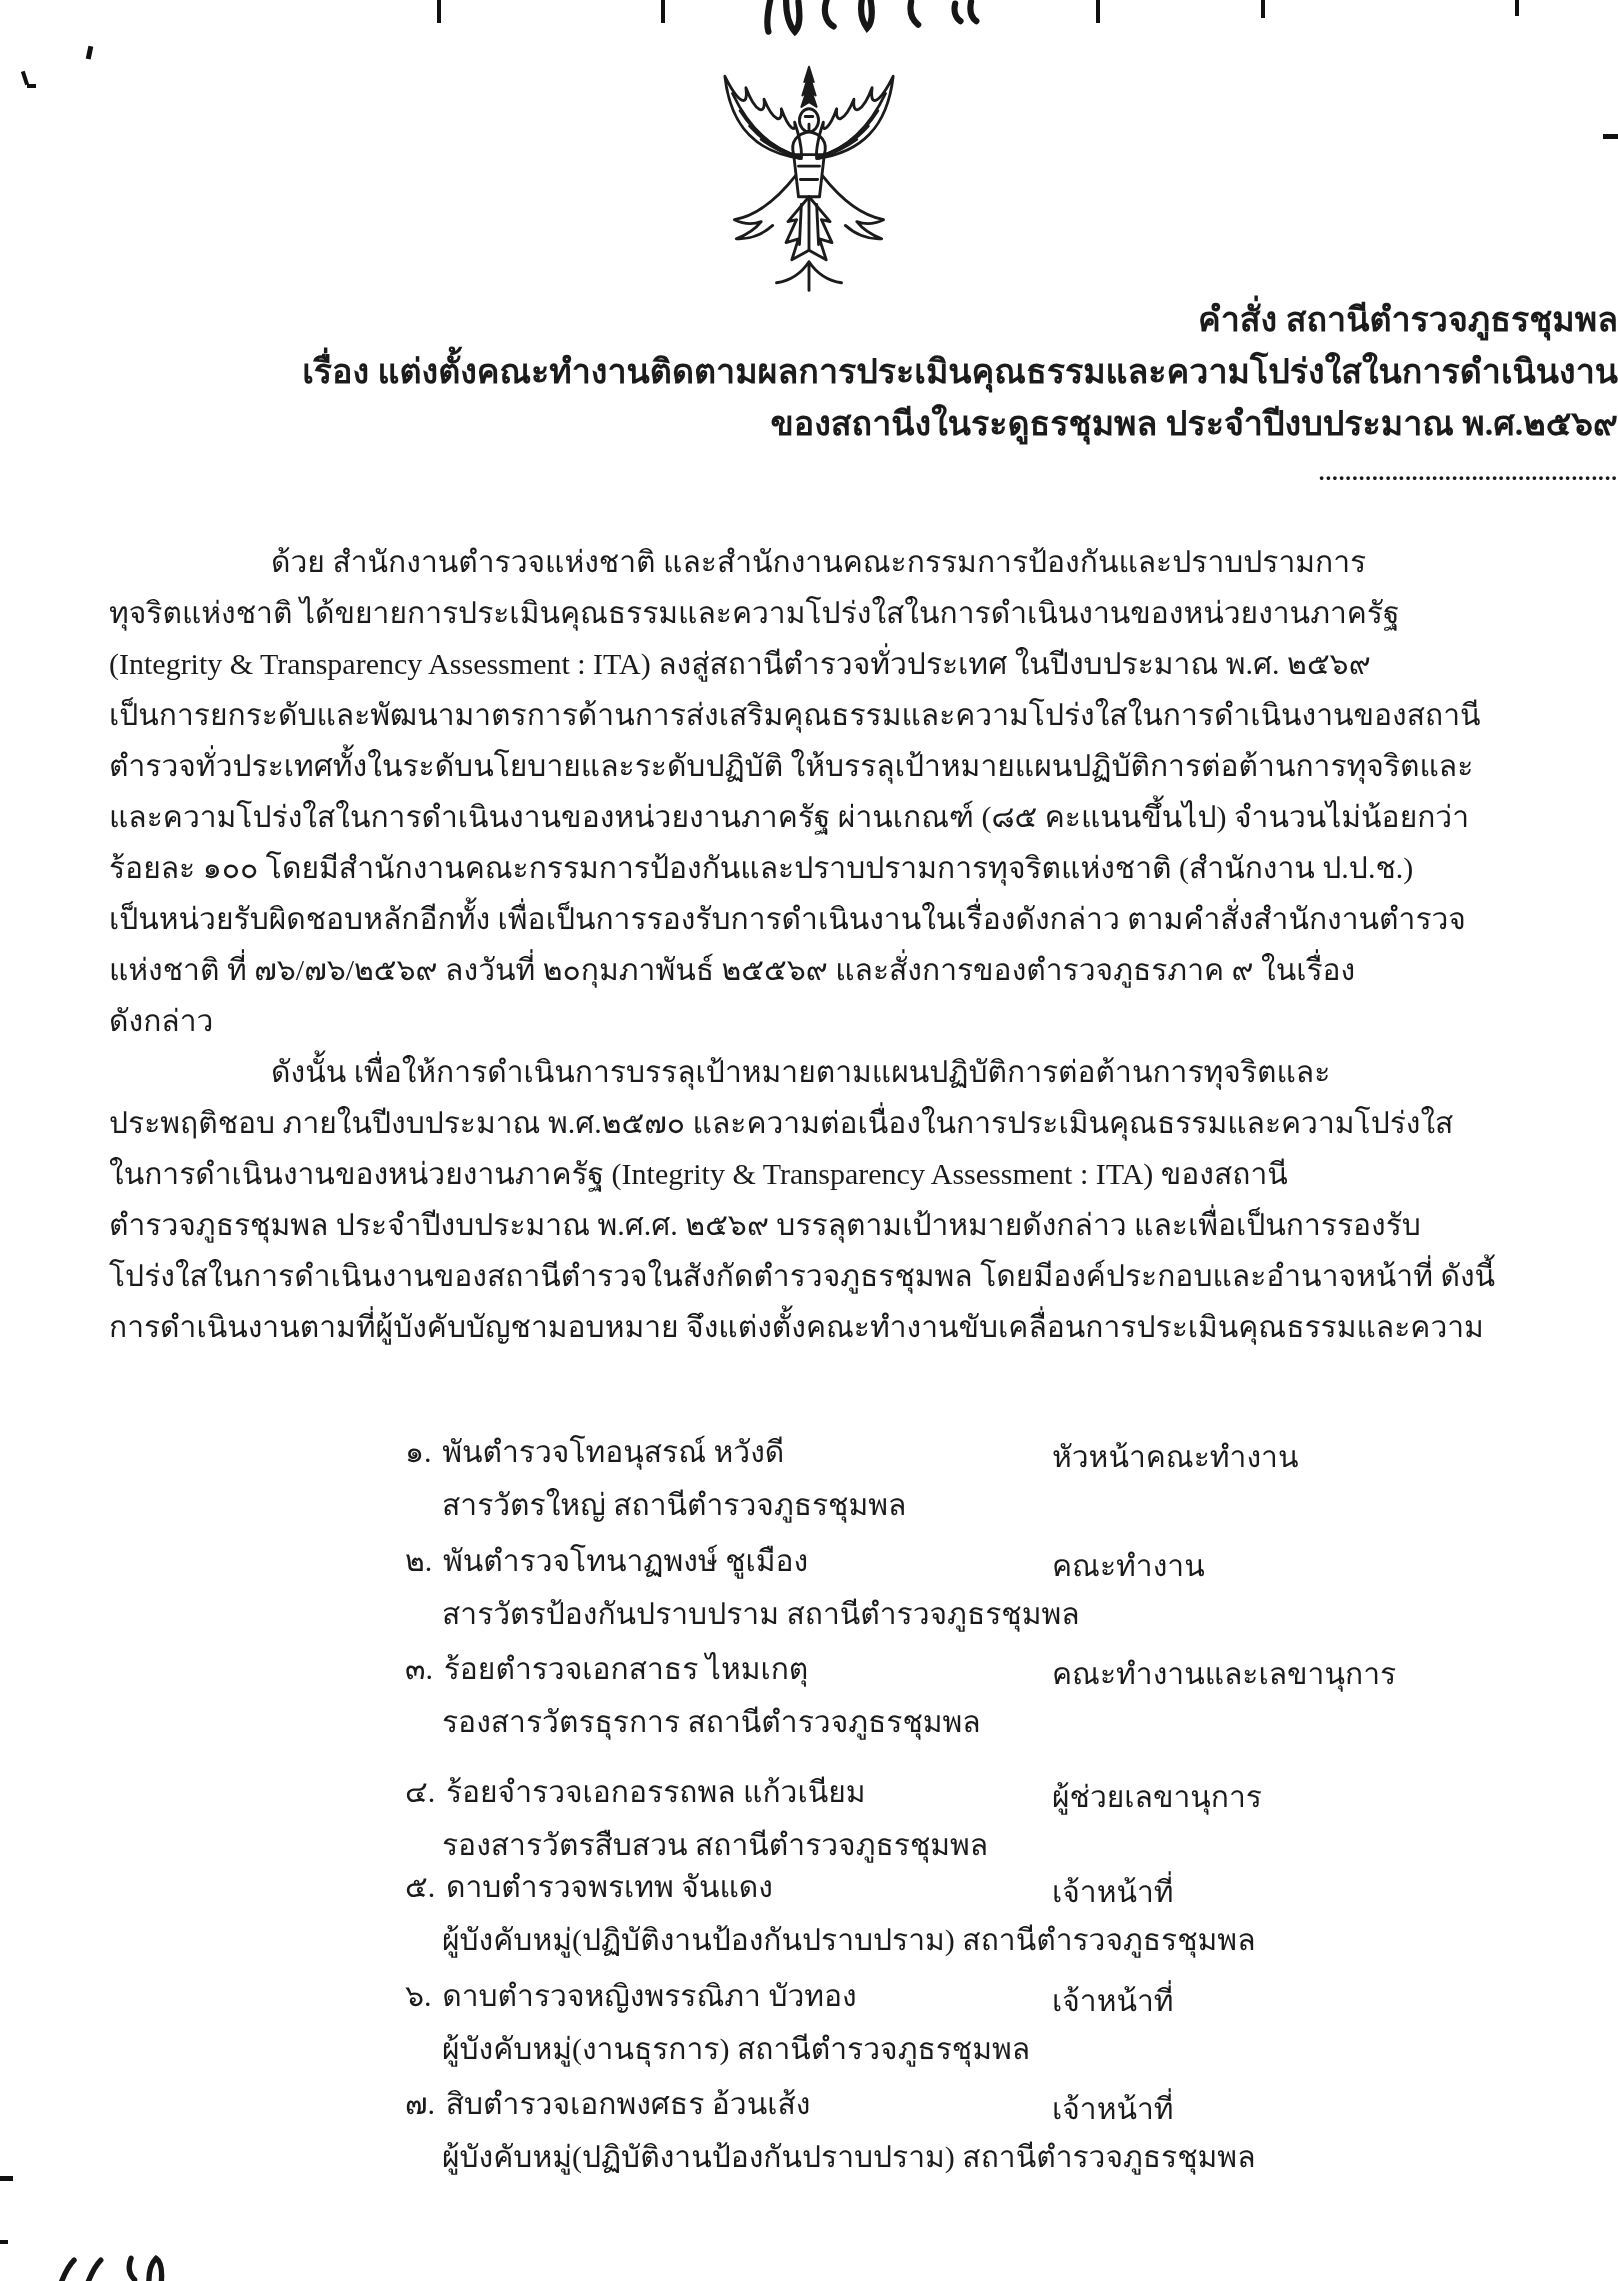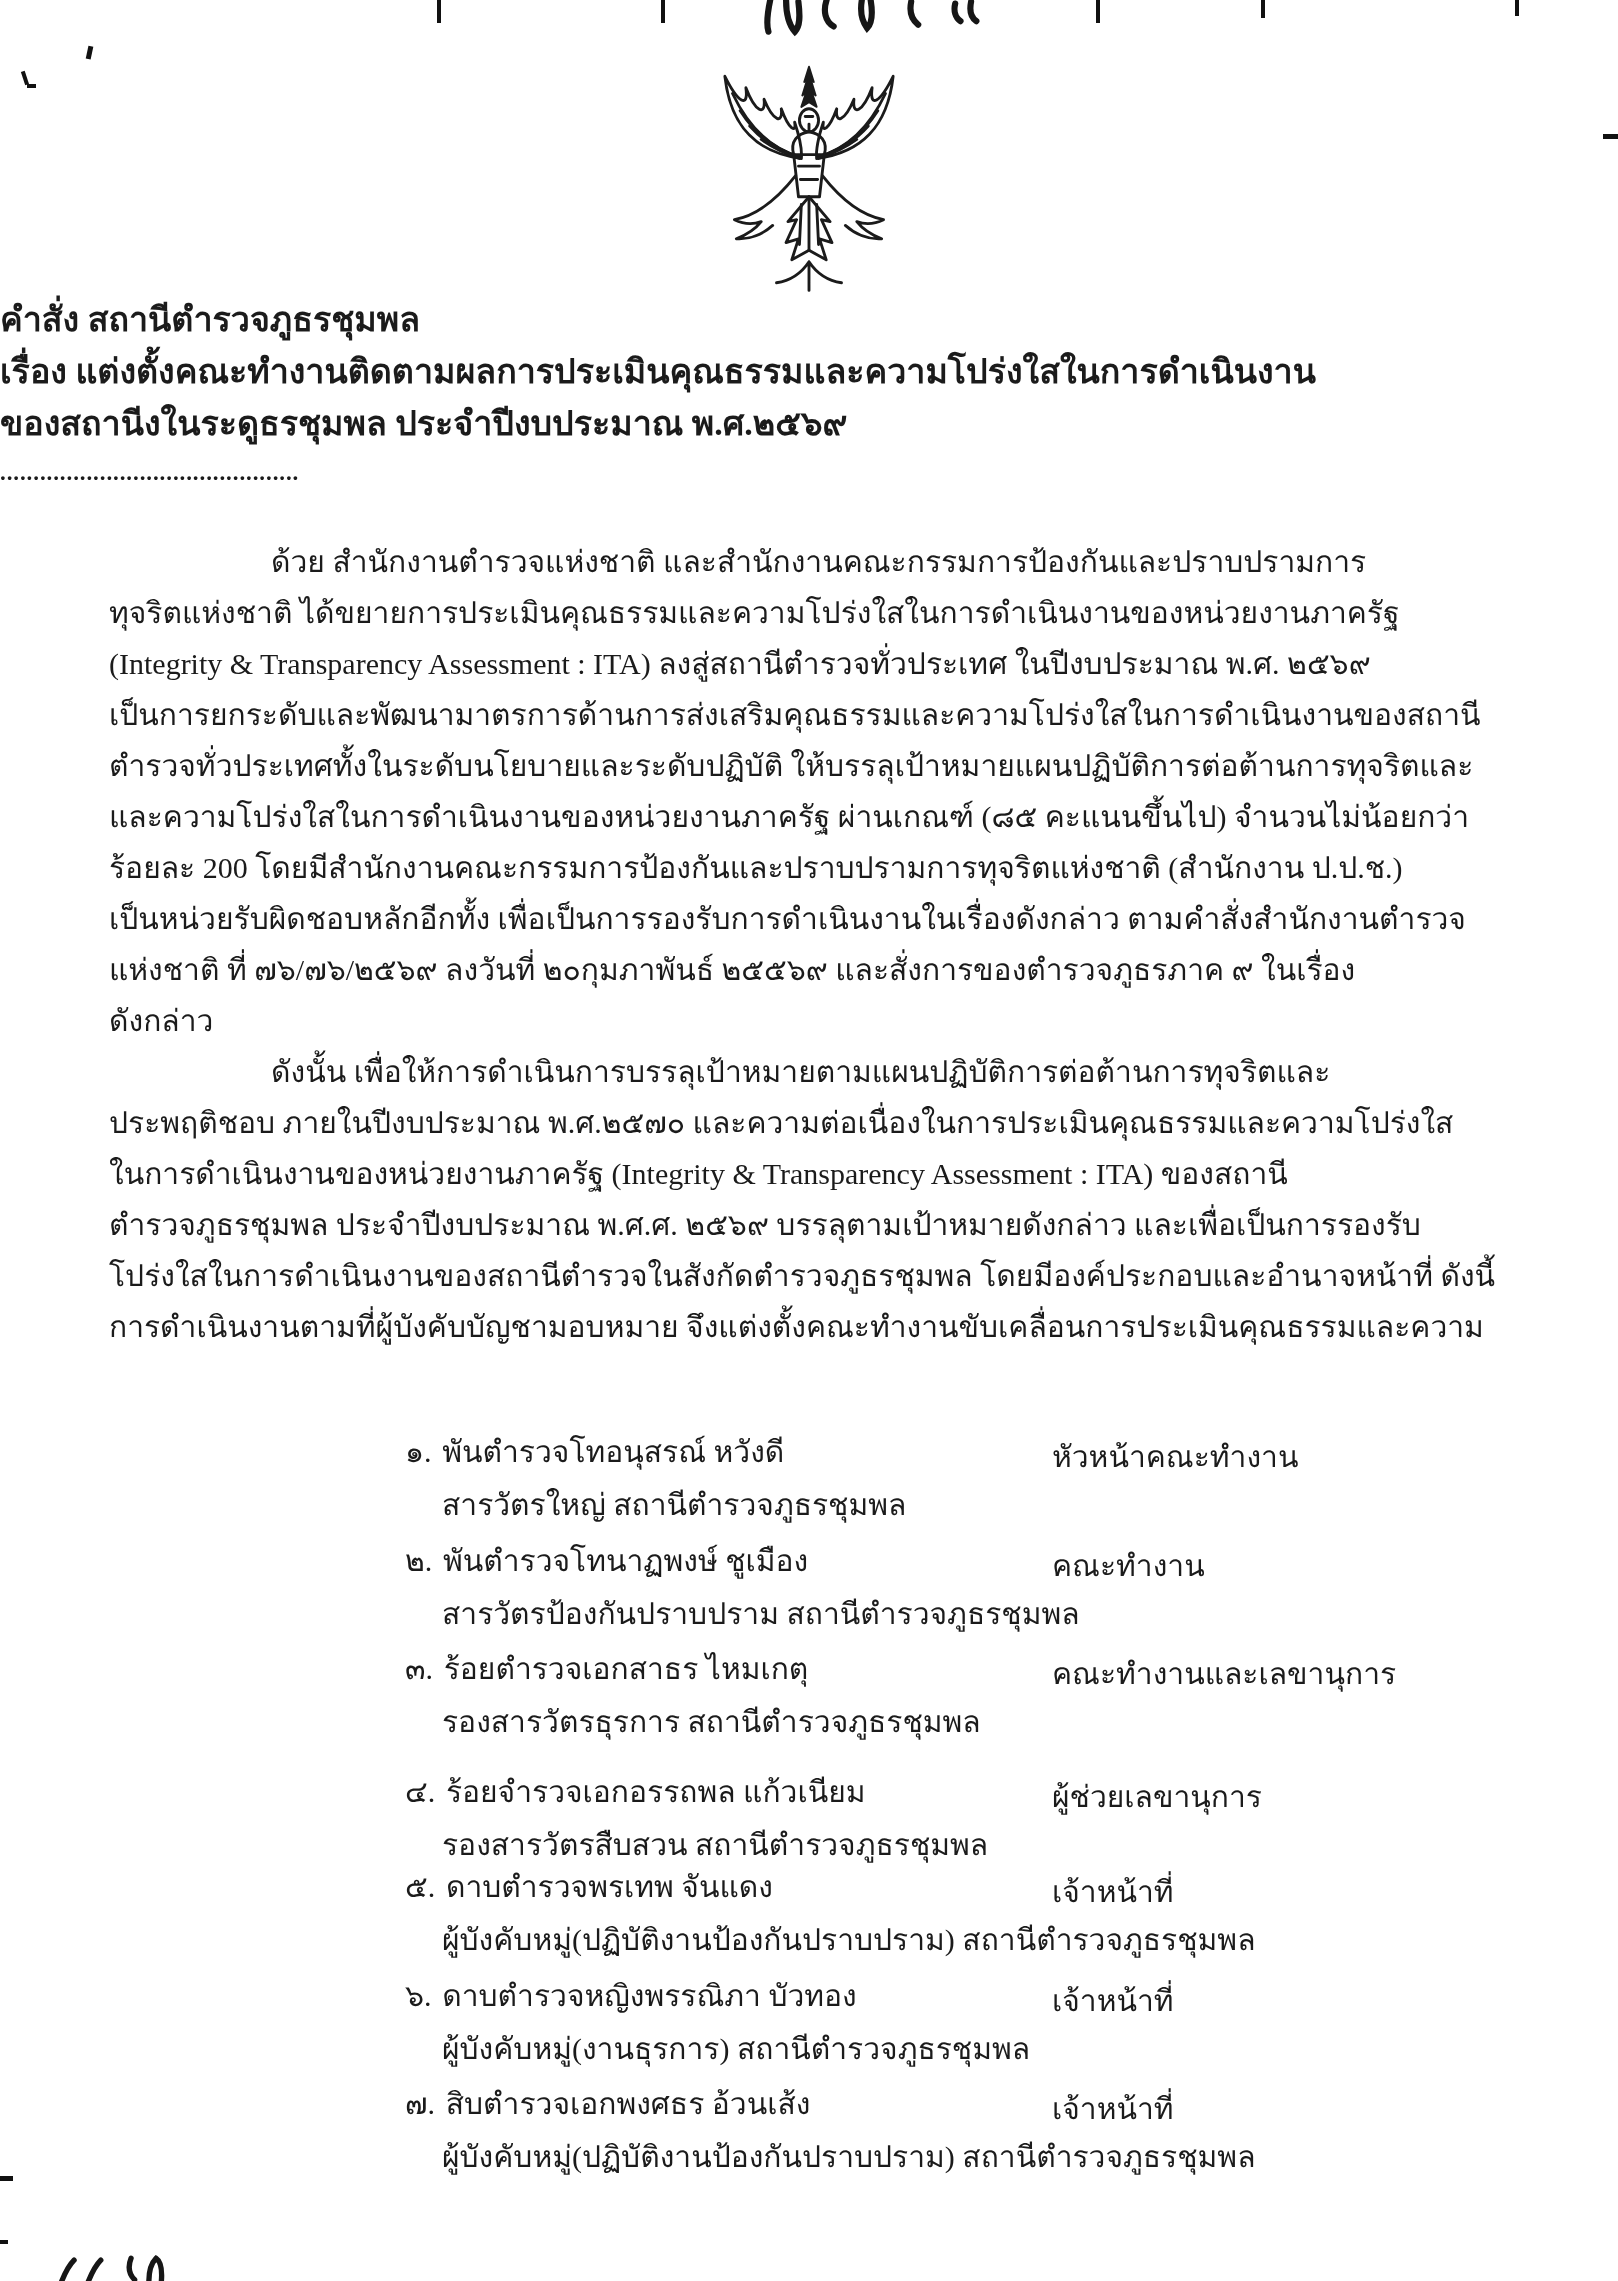--- a/index.html
+++ b/index.html
@@ -10,21 +10,21 @@
   .page{position:absolute;inset:0;}
 
   
   .tick{position:absolute;top:0;width:3.6px;height:23px;background:#111;}
   .edge-mark{position:absolute;background:#111;}
 
   
   .emblem-wrap{position:absolute;top:61px;left:50%;transform:translateX(-50%);}
 
   
-  .header{position:absolute;top:294px;left:0;width:100%;text-align:left;font-weight:700;}
+  .header{position:absolute;top:294px;left:0;width:100%;text-align:right;font-weight:700;}
   .hline{font-size:34px;line-height:52px;white-space:nowrap;}
   .dots{font-size:23px;line-height:45px;letter-spacing:0.9px;font-weight:700;}
 
   
   .bodytext{position:absolute;top:536px;left:109px;width:1417px;font-size:30px;line-height:51px;}
   .bline{white-space:nowrap;}
   .indent{text-indent:162px;}
 
   
   .members{position:absolute;top:1426px;left:405px;width:1123px;font-size:30px;line-height:52px;}
@@ -119,21 +119,21 @@
     <div class="dots">.............................................</div>
   </div>
 
   <div class="bodytext">
     <div class="bline indent">ด้วย สำนักงานตำรวจแห่งชาติ และสำนักงานคณะกรรมการป้องกันและปราบปรามการ</div>
     <div class="bline">ทุจริตแห่งชาติ ได้ขยายการประเมินคุณธรรมและความโปร่งใสในการดำเนินงานของหน่วยงานภาครัฐ</div>
     <div class="bline">(Integrity &amp; Transparency Assessment : ITA) ลงสู่สถานีตำรวจทั่วประเทศ ในปีงบประมาณ พ.ศ. ๒๕๖๙</div>
     <div class="bline">เป็นการยกระดับและพัฒนามาตรการด้านการส่งเสริมคุณธรรมและความโปร่งใสในการดำเนินงานของสถานี</div>
     <div class="bline">ตำรวจทั่วประเทศทั้งในระดับนโยบายและระดับปฏิบัติ ให้บรรลุเป้าหมายแผนปฏิบัติการต่อต้านการทุจริตและ</div>
     <div class="bline">และความโปร่งใสในการดำเนินงานของหน่วยงานภาครัฐ ผ่านเกณฑ์ (๘๕ คะแนนขึ้นไป) จำนวนไม่น้อยกว่า</div>
-    <div class="bline">ร้อยละ 200 โดยมีสำนักงานคณะกรรมการป้องกันและปราบปรามการทุจริตแห่งชาติ (สำนักงาน ป.ป.ช.)</div>
+    <div class="bline">ร้อยละ ๑๐๐ โดยมีสำนักงานคณะกรรมการป้องกันและปราบปรามการทุจริตแห่งชาติ (สำนักงาน ป.ป.ช.)</div>
     <div class="bline">เป็นหน่วยรับผิดชอบหลักอีกทั้ง เพื่อเป็นการรองรับการดำเนินงานในเรื่องดังกล่าว ตามคำสั่งสำนักงานตำรวจ</div>
     <div class="bline">แห่งชาติ ที่ ๗๖/๗๖/๒๕๖๙ ลงวันที่ ๒๐กุมภาพันธ์ ๒๕๕๖๙ และสั่งการของตำรวจภูธรภาค ๙ ในเรื่อง</div>
     <div class="bline">ดังกล่าว</div>
     <div class="bline indent">ดังนั้น เพื่อให้การดำเนินการบรรลุเป้าหมายตามแผนปฏิบัติการต่อต้านการทุจริตและ</div>
     <div class="bline">ประพฤติชอบ ภายในปีงบประมาณ พ.ศ.๒๕๗๐ และความต่อเนื่องในการประเมินคุณธรรมและความโปร่งใส</div>
     <div class="bline">ในการดำเนินงานของหน่วยงานภาครัฐ  (Integrity &amp; Transparency Assessment : ITA) ของสถานี</div>
     <div class="bline">ตำรวจภูธรชุมพล ประจำปีงบประมาณ พ.ศ.ศ. ๒๕๖๙ บรรลุตามเป้าหมายดังกล่าว และเพื่อเป็นการรองรับ</div>
     <div class="bline">โปร่งใสในการดำเนินงานของสถานีตำรวจในสังกัดตำรวจภูธรชุมพล โดยมีองค์ประกอบและอำนาจหน้าที่ ดังนี้</div>
     <div class="bline">การดำเนินงานตามที่ผู้บังคับบัญชามอบหมาย จึงแต่งตั้งคณะทำงานขับเคลื่อนการประเมินคุณธรรมและความ</div>
   </div>

